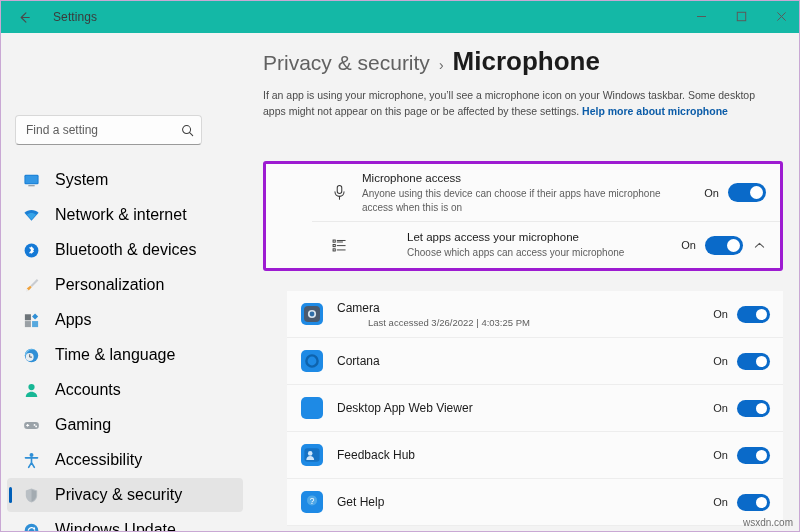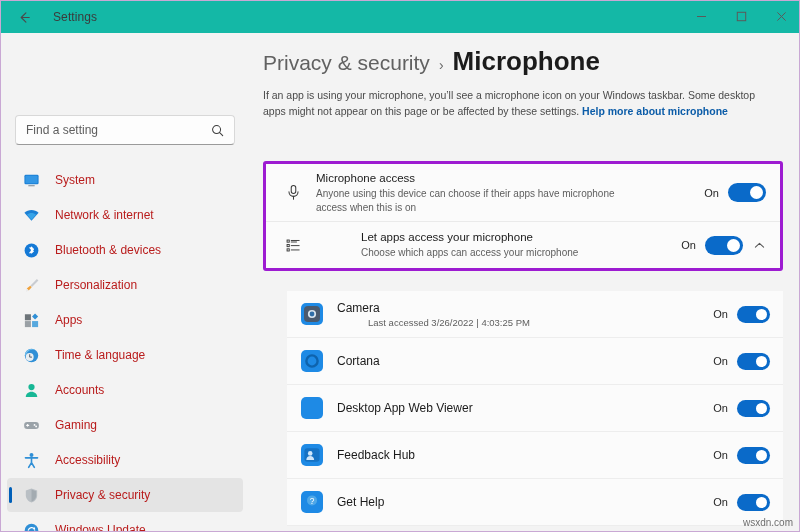--- a/index.html
+++ b/index.html
@@ -49,21 +49,21 @@
   .sidebar {
     position: absolute; left: 0; top: 32px;
     width: 248px; height: 500px;
     background: #f3f3f3;
   }
   .search-wrap {
     margin: 82px 14px 0 14px;
     position: relative;
   }
   .search-box {
-    width: 220px; height: 30px;
+    width: 187px; height: 30px;
     background: #fdfdfd;
     border: 1px solid #d8d8d8;
     border-bottom: 1.6px solid #9a9a9a;
     border-radius: 4px;
     display: flex; align-items: center;
     padding: 0 10px;
   }
   .search-box input {
     flex: 1; border: none; outline: none;
     background: transparent;
@@ -87,21 +87,21 @@
     content: "";
     position: absolute; left: 2px; top: 9px;
     width: 3px; height: 16px;
     background: #005fb8; border-radius: 2px;
   }
   .nav-ico {
     width: 20px; height: 20px;
     display: flex; align-items: center; justify-content: center;
     margin-right: 14px; flex: 0 0 20px;
   }
-  .nav-label { font-size: 12px; color: #b91c1c; }
+  .nav-label { font-size: 16px; color: #000000; }
 
   
   .main {
     position: absolute; left: 248px; top: 32px;
     width: 550px; height: 500px;
     background: #f3f3f3;
     overflow: hidden;
   }
   .breadcrumb {
     display: flex; align-items: baseline;
@@ -118,20 +118,21 @@
   }
   .desc a { color: #0b5ca8; font-weight: 700; text-decoration: none; }
 
   
   .annot {
     position: absolute; left: 14px; top: 128px;
     width: 520px;
     border: 3.5px solid #9d1bd1;
     border-radius: 3px;
     background: #fbfbfb;
+    padding-left: 46px;
   }
   .card {
     background: #fbfbfb;
     display: flex; align-items: center;
     padding: 0 14px;
   }
   .card.c1 { height: 58px; border-bottom: 1px solid #eaeaea; }
   .card.c2 { height: 46px; gap: 45px; }
   .card-ico {
     width: 26px; flex: 0 0 26px;

